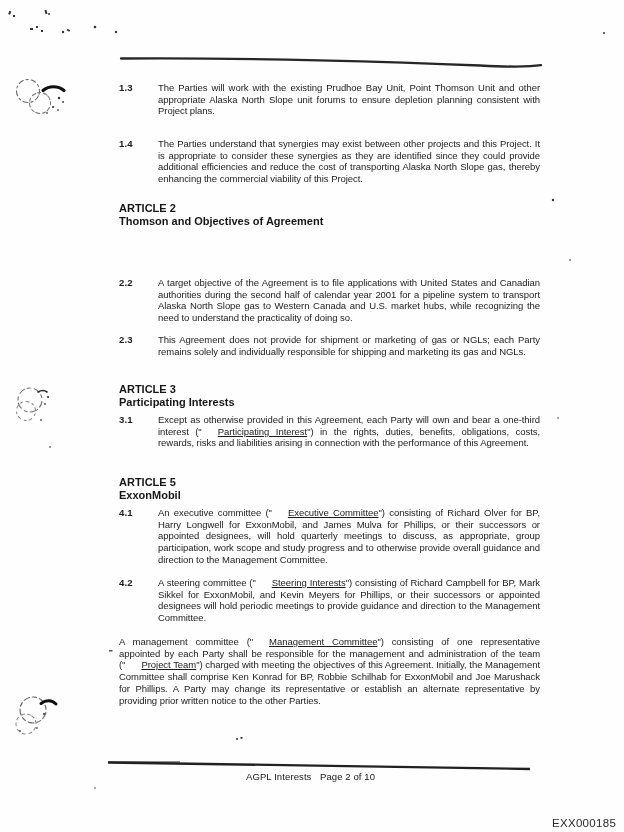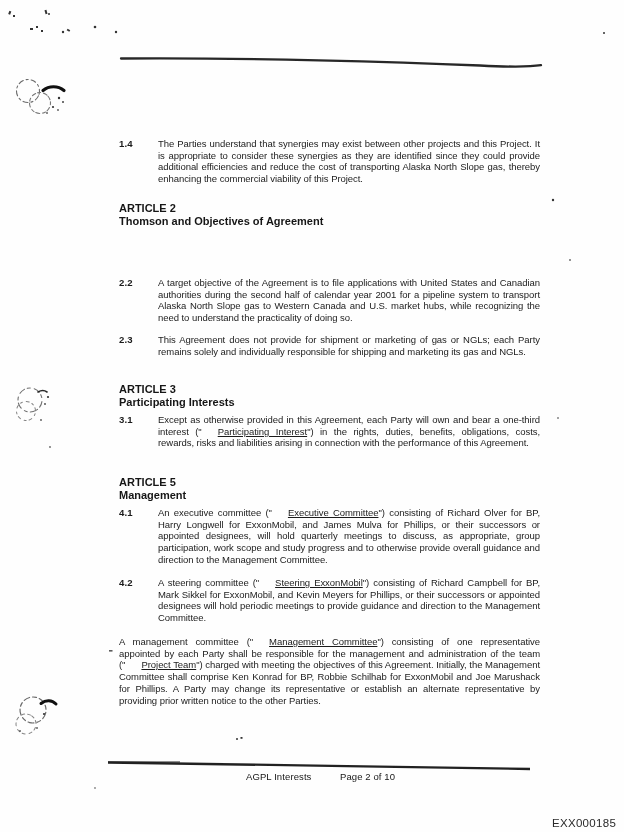--- a/index.html
+++ b/index.html
@@ -54,21 +54,21 @@
   }
   .footer-label {
     position: absolute;
     top: 771px;
     font-size: 9.5px;
     color: #161616;
     letter-spacing: 0.1px;
     white-space: nowrap;
   }
   #footer-doc { left: 246px; }
-  #footer-page { left: 340px; }
+  #footer-page { left: 320px; }
   .bates {
     position: absolute;
     left: 552px; top: 806px;
     font-size: 11.5px;
     color: #2a2a2a;
     letter-spacing: 0.3px;
     white-space: nowrap;
     margin-top: 11px;
   }
 </style>
@@ -130,20 +130,24 @@
       <circle cx="553" cy="200" r="1.2"></circle>
       <circle cx="570" cy="260" r="1" opacity="0.7"></circle>
       <circle cx="558" cy="418" r="1" opacity="0.6"></circle>
       <rect x="109" y="650" width="3.5" height="1.6" opacity="0.8"></rect>
       <circle cx="237" cy="739" r="1"></circle>
       <rect x="240.5" y="737" width="2" height="1.8"></rect>
       <circle cx="95" cy="788" r="0.9" opacity="0.6"></circle>
     </g>
   </svg>
 
+  <div class="clause" style="top:82px">
+    <div class="num">1.3</div>
+    <div class="txt"><span>The Parties will work with the existing Prudhoe Bay Unit, Point Thomson Unit and other appropriate Alaska North Slope unit forums to ensure depletion planning consistent with Project plans.</span></div>
+  </div>
 
   <div class="clause" style="top:138px">
     <div class="num">1.4</div>
     <div class="txt"><span>The Parties understand that synergies may exist between other projects and this Project. It is appropriate to consider these synergies as they are identified since they could provide additional efficiencies and reduce the cost of transporting Alaska North Slope gas, thereby enhancing the commercial viability of this Project.</span></div>
   </div>
 
   <div class="article" style="top:202px">
     <div>ARTICLE 2</div>
     <div>Thomson and Objectives of Agreement</div>
   </div>
@@ -164,31 +168,31 @@
     <div>Participating Interests</div>
   </div>
 
   <div class="clause" style="top:414px">
     <div class="num">3.1</div>
     <div class="txt"><span>Except as otherwise provided in this Agreement, each Party will own and bear a one-third interest ("</span><span class="u">Participating Interest</span><span>") in the rights, duties, benefits, obligations, costs, rewards, risks and liabilities arising in connection with the performance of this Agreement.</span></div>
   </div>
 
   <div class="article" style="top:476px">
     <div>ARTICLE 5</div>
-    <div>Management</div>
+    <div>ExxonMobil</div>
   </div>
 
   <div class="clause" style="top:507px">
     <div class="num">4.1</div>
     <div class="txt"><span>An executive committee ("</span><span class="u">Executive Committee</span><span>") consisting of Richard Olver for BP, Harry Longwell for ExxonMobil, and James Mulva for Phillips, or their successors or appointed designees, will hold quarterly meetings to discuss, as appropriate, group participation, work scope and study progress and to otherwise provide overall guidance and direction to the Management Committee.</span></div>
   </div>
 
   <div class="clause" style="top:577px">
     <div class="num">4.2</div>
-    <div class="txt"><span>A steering committee ("</span><span class="u">Steering ExxonMobil</span><span>") consisting of Richard Campbell for BP, Mark Sikkel for ExxonMobil, and Kevin Meyers for Phillips, or their successors or appointed designees will hold periodic meetings to provide guidance and direction to the Management Committee.</span></div>
+    <div class="txt"><span>A steering committee ("</span><span class="u">Steering Interests</span><span>") consisting of Richard Campbell for BP, Mark Sikkel for ExxonMobil, and Kevin Meyers for Phillips, or their successors or appointed designees will hold periodic meetings to provide guidance and direction to the Management Committee.</span></div>
   </div>
 
   <div class="clause" style="top:636px">
     <div class="txt"><span>A management committee ("</span><span class="u">Management Committee</span><span>") consisting of one representative appointed by each Party shall be responsible for the management and administration of the team ("</span><span class="u">Project Team</span><span>") charged with meeting the objectives of this Agreement. Initially, the Management Committee shall comprise Ken Konrad for BP, Robbie Schilhab for ExxonMobil and Joe Marushack for Phillips.  A Party may change its representative or establish an alternate representative by providing prior written notice to the other Parties.</span></div>
   </div>
 
   <div class="footer-label" id="footer-doc">AGPL Interests</div>
   <div class="footer-label" id="footer-page">Page 2 of 10</div>
 
   <div class="bates">EXX000185</div>

